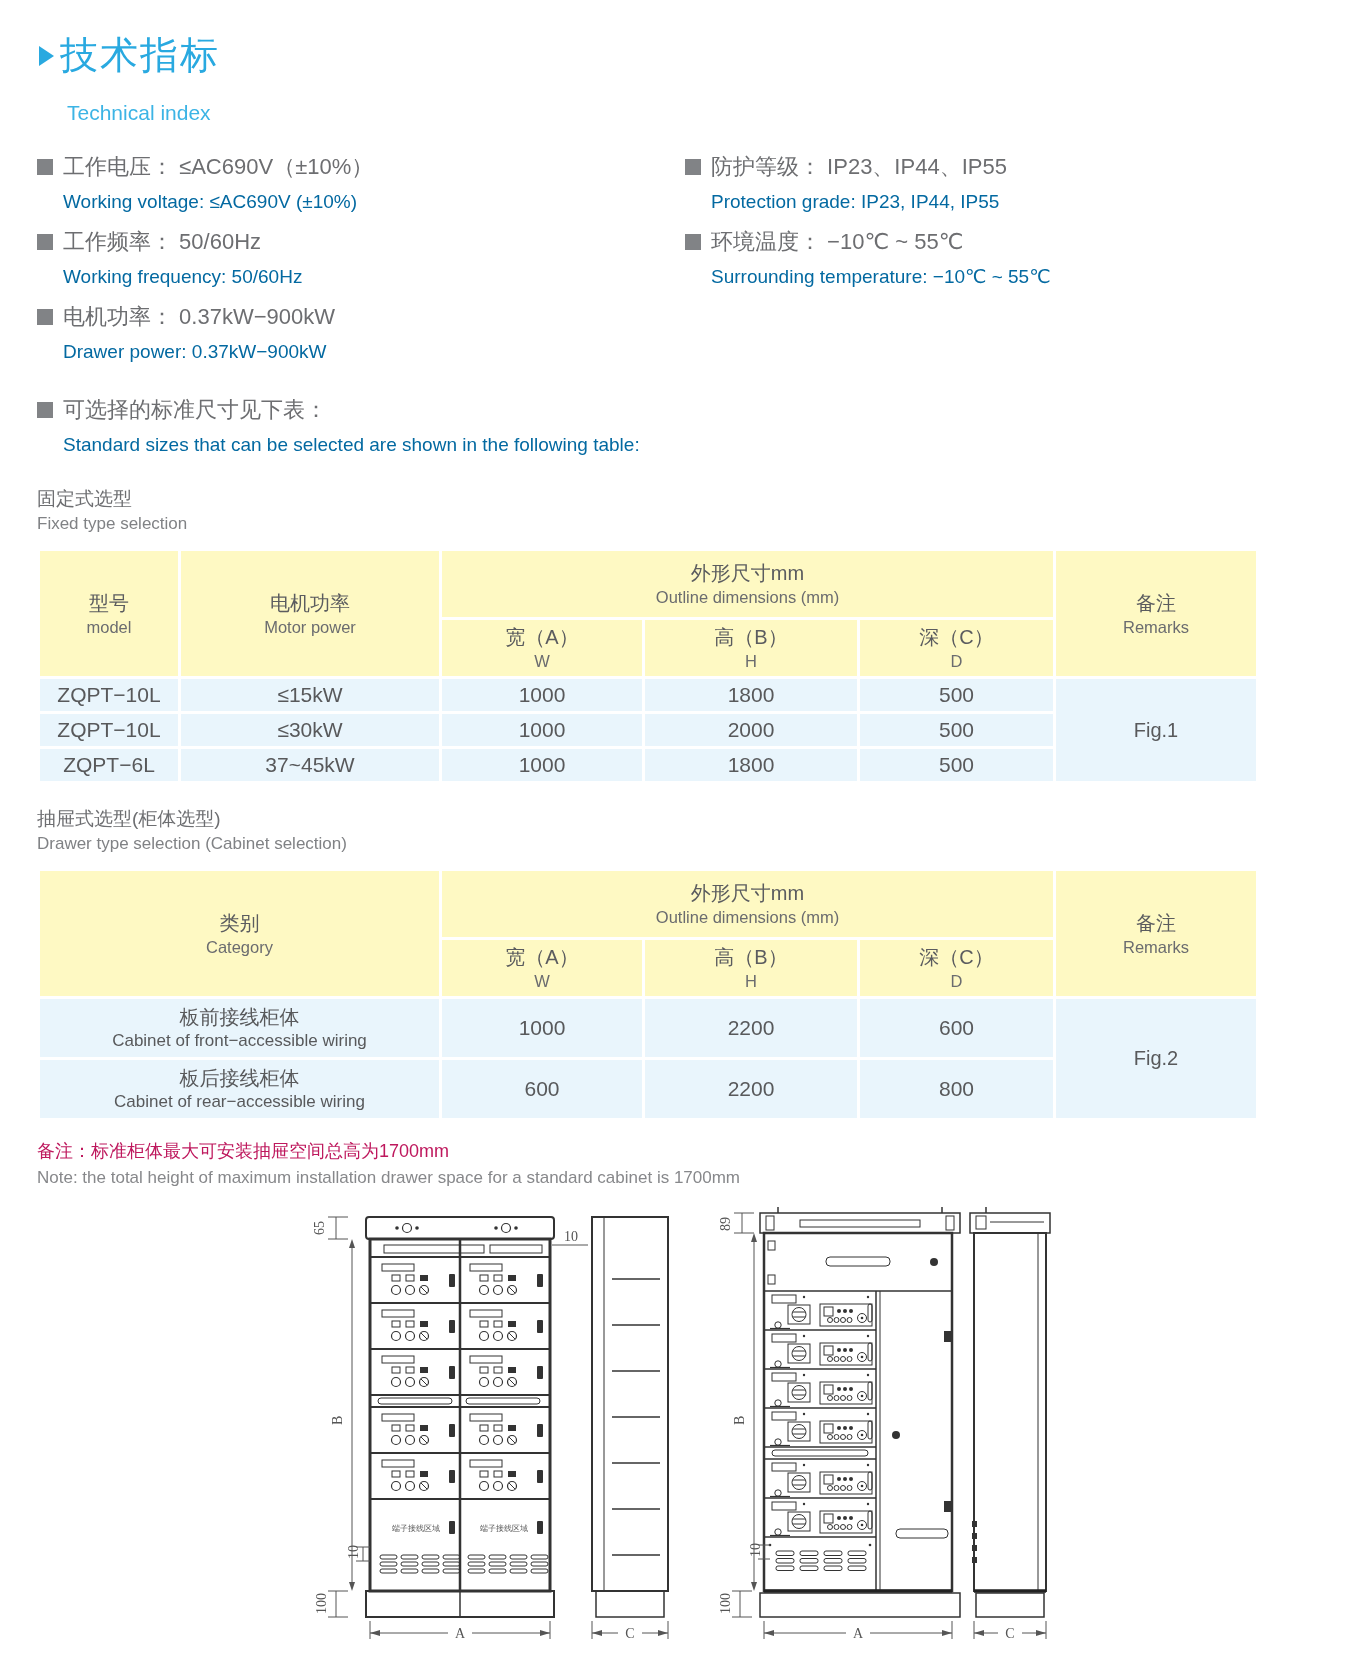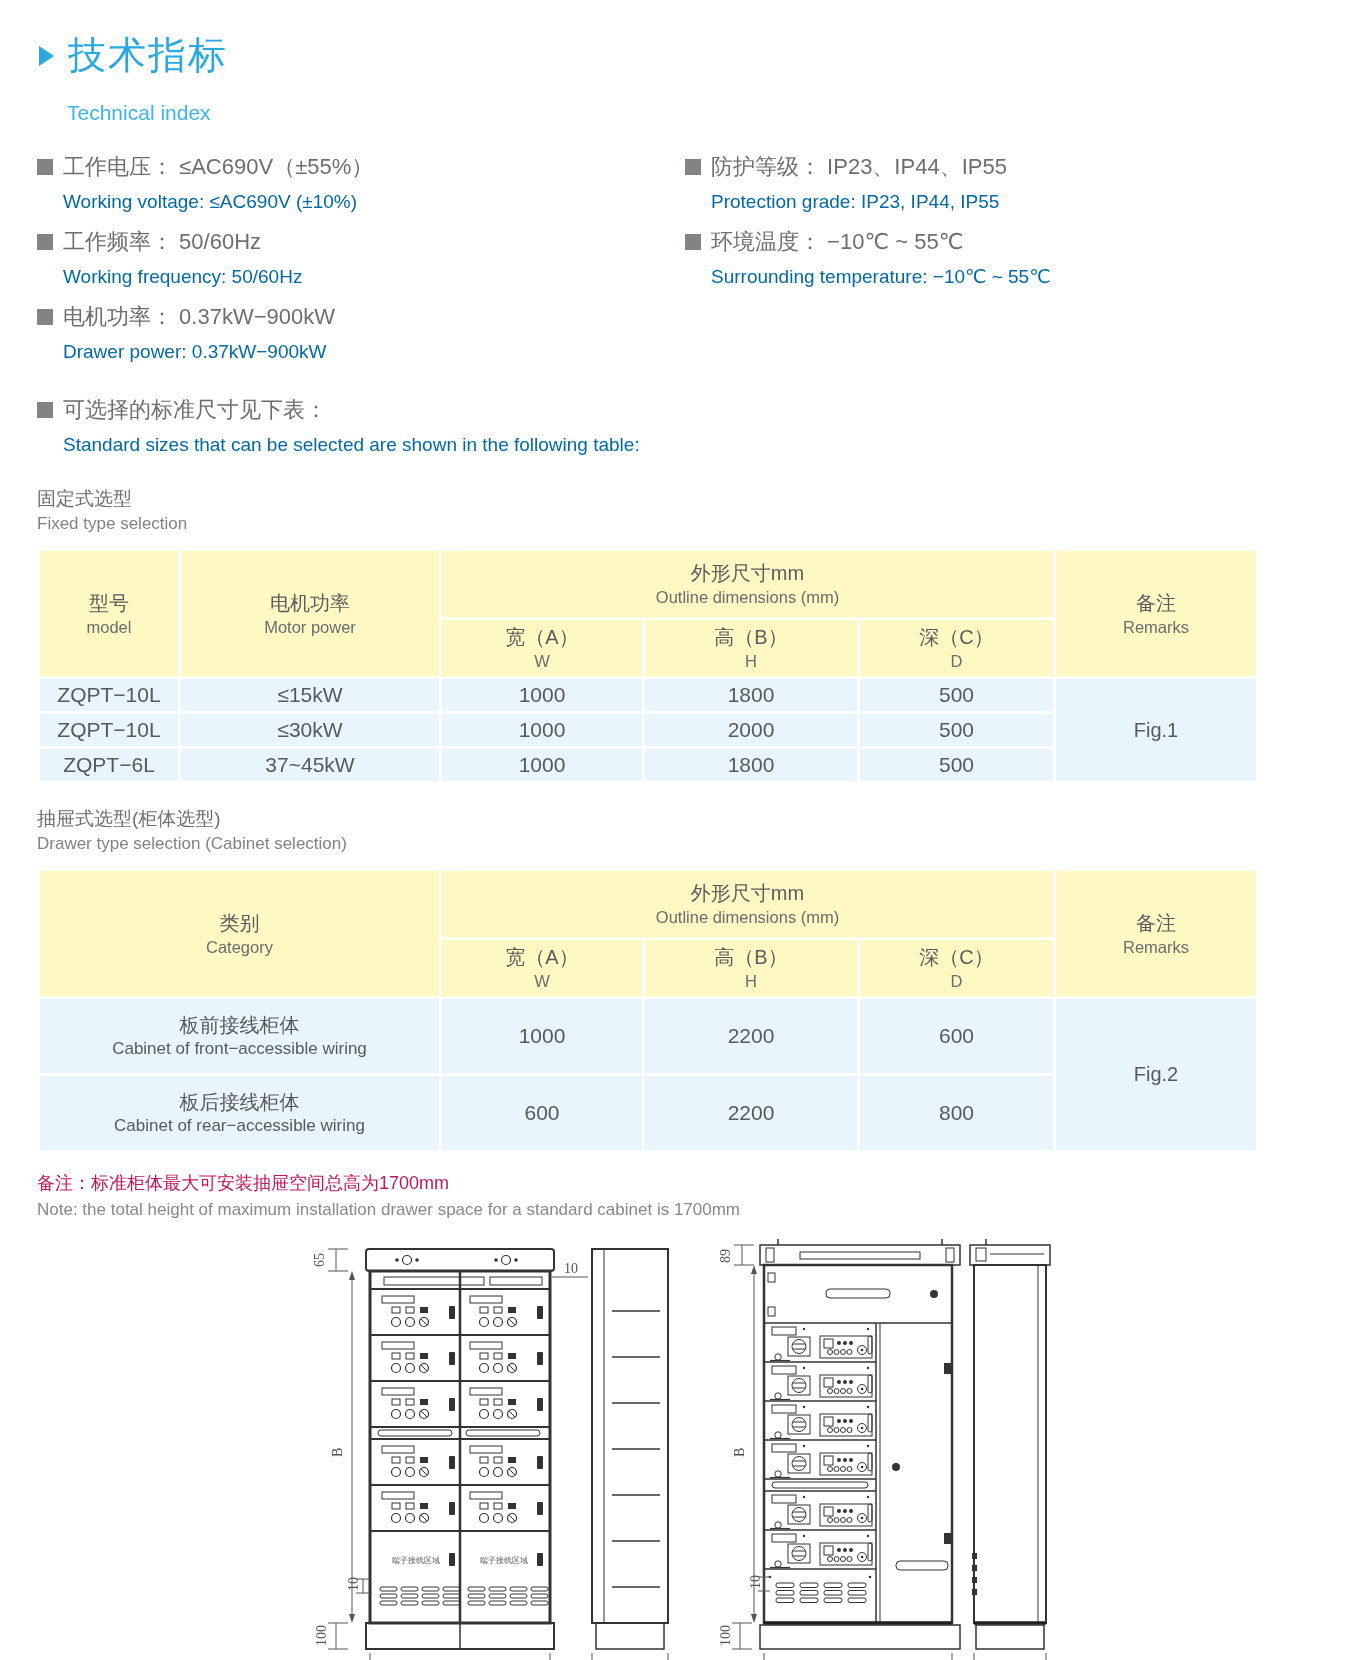--- a/index.html
+++ b/index.html
@@ -4,21 +4,21 @@
 <style>
   * { margin:0; padding:0; box-sizing:border-box; }
   html,body { background:#ffffff; }
   body {
     width:1357px; height:1660px; overflow:hidden; position:relative;
     font-family:"Liberation Sans","DejaVu Sans",sans-serif; color:#6d6e71;
   }
   .page { padding:30px 37px 0 37px; }
 
   
-  .title-row { display:flex; align-items:center; gap:14px;font-family:Liberation Serif, serif; }
+  .title-row { display:flex; align-items:center; gap:6px;font-family:Liberation Serif, serif; }
   .arrow-icon {
     width:0; height:0; margin-left:2px;
     border-left:15px solid #29a9e0;
     border-top:10px solid transparent;
     border-bottom:10px solid transparent;
   }
   h1.page-title { font-size:38px; font-weight:500; color:#29a9e0; letter-spacing:2px; }
   .page-subtitle { font-size:21px; color:#3cb4e5; margin:20px 0 0 30px; }
 
   
@@ -44,21 +44,21 @@
   }
   table.spec-table th { background:#fef9c3; color:#5b5c5f; }
   table.spec-table td { background:#e9f5fc; color:#58595b; }
   .hz { font-size:20px; line-height:26px; }
   .he { font-size:16.5px; line-height:22px; color:#6b6c6f; }
   .th-group { height:66px; }
   .th-sub { height:56px; }
   td.val { font-size:21px; height:32px; }
   td.model-cell { font-size:21px; }
   td.remark-cell { font-size:20px; }
-  .t2 td.val { height:74px; }
+  .t2 td.val { height:58px; }
   .cat-zh { font-size:20px; line-height:26px; }
   .cat-en { font-size:17px; line-height:22px; }
 
   
   .note { margin-top:16px; }
   .note-zh { font-size:18px; color:#be185d; line-height:28px; }
   .note-en { font-size:17px; color:#87888b; line-height:26px; }
 
   
   .figures { display:flex; gap:28px; margin:12px 0 0 263px; }
@@ -75,21 +75,21 @@
     <span class="arrow-icon"></span>
     <h1 class="page-title">技术指标</h1>
   </div>
   <div class="page-subtitle">Technical index</div>
 
   <div class="specs">
     <div>
       <div class="spec-item">
         <div class="spec-zh">
             <span class="sq"></span>
-            <span>工作电压： ≤AC690V（±55%）</span>
+            <span>工作电压： ≤AC690V（±10%）</span>
           </div>
         <div class="spec-en">Working voltage: ≤AC690V (±10%)</div>
       </div>
       <div class="spec-item">
         <div class="spec-zh">
             <span class="sq"></span>
             <span>工作频率： 50/60Hz</span>
           </div>
         <div class="spec-en">Working frequency: 50/60Hz</div>
       </div>

